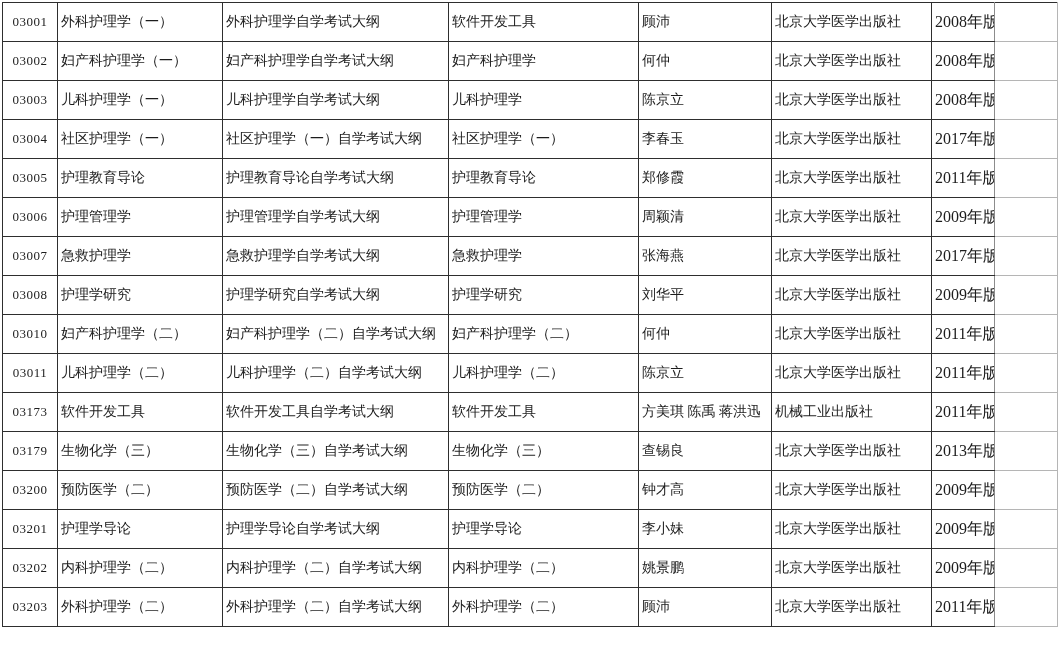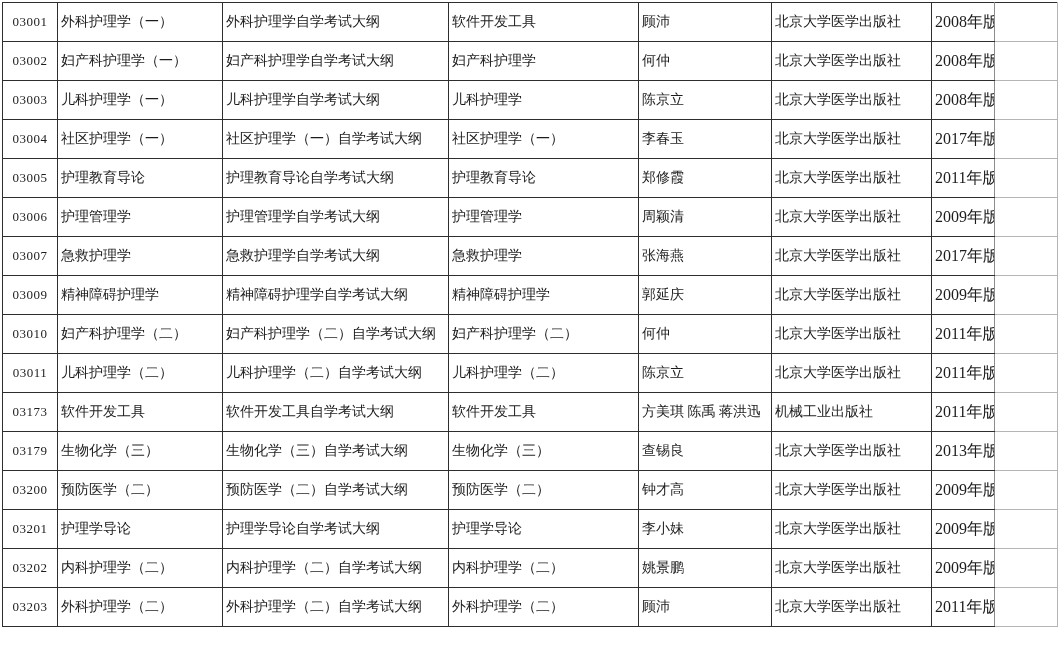--- a/index.html
+++ b/index.html
@@ -142,25 +142,25 @@
     <td class="c-code">03007</td>
     <td class="c-course">急救护理学</td>
     <td class="c-outline">急救护理学自学考试大纲</td>
     <td class="c-book">急救护理学</td>
     <td class="c-author">张海燕</td>
     <td class="c-pub">北京大学医学出版社</td>
     <td class="c-ed">2017年版</td>
     <td class="c-note"></td>
   </tr>
         <tr>
-    <td class="c-code">03009</td>
-    <td class="c-course">精神障碍护理学</td>
-    <td class="c-outline">精神障碍护理学自学考试大纲</td>
-    <td class="c-book">精神障碍护理学</td>
-    <td class="c-author">郭延庆</td>
+    <td class="c-code">03008</td>
+    <td class="c-course">护理学研究</td>
+    <td class="c-outline">护理学研究自学考试大纲</td>
+    <td class="c-book">护理学研究</td>
+    <td class="c-author">刘华平</td>
     <td class="c-pub">北京大学医学出版社</td>
     <td class="c-ed">2009年版</td>
     <td class="c-note"></td>
   </tr>
         <tr>
     <td class="c-code">03010</td>
     <td class="c-course">妇产科护理学（二）</td>
     <td class="c-outline">妇产科护理学（二）自学考试大纲</td>
     <td class="c-book">妇产科护理学（二）</td>
     <td class="c-author">何仲</td>

